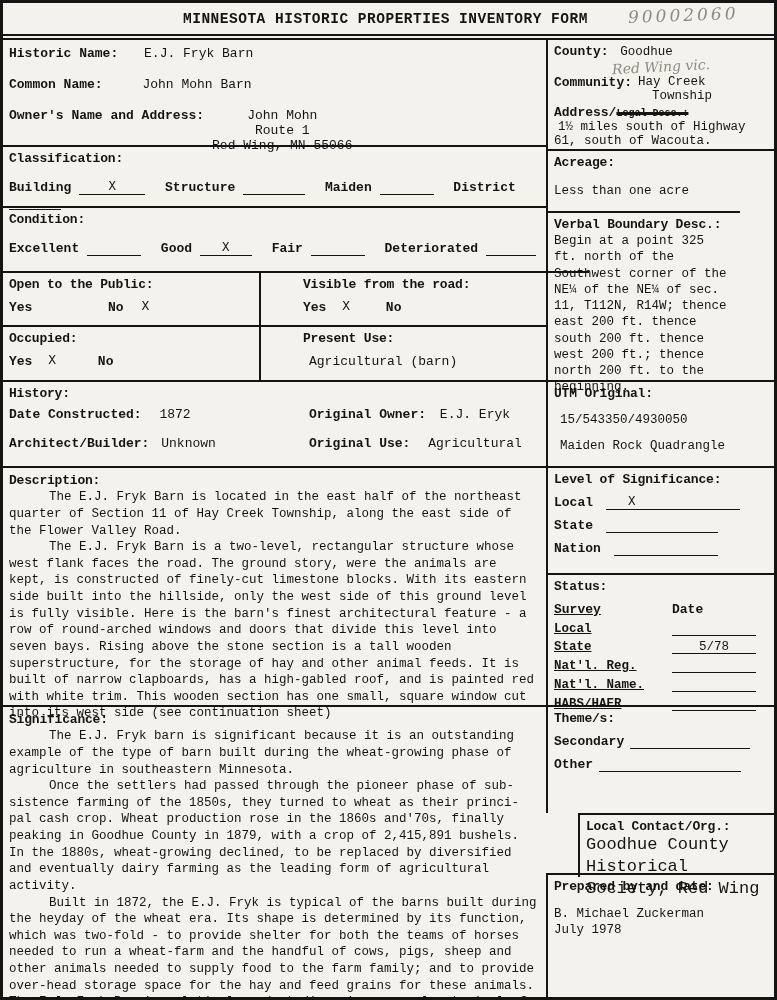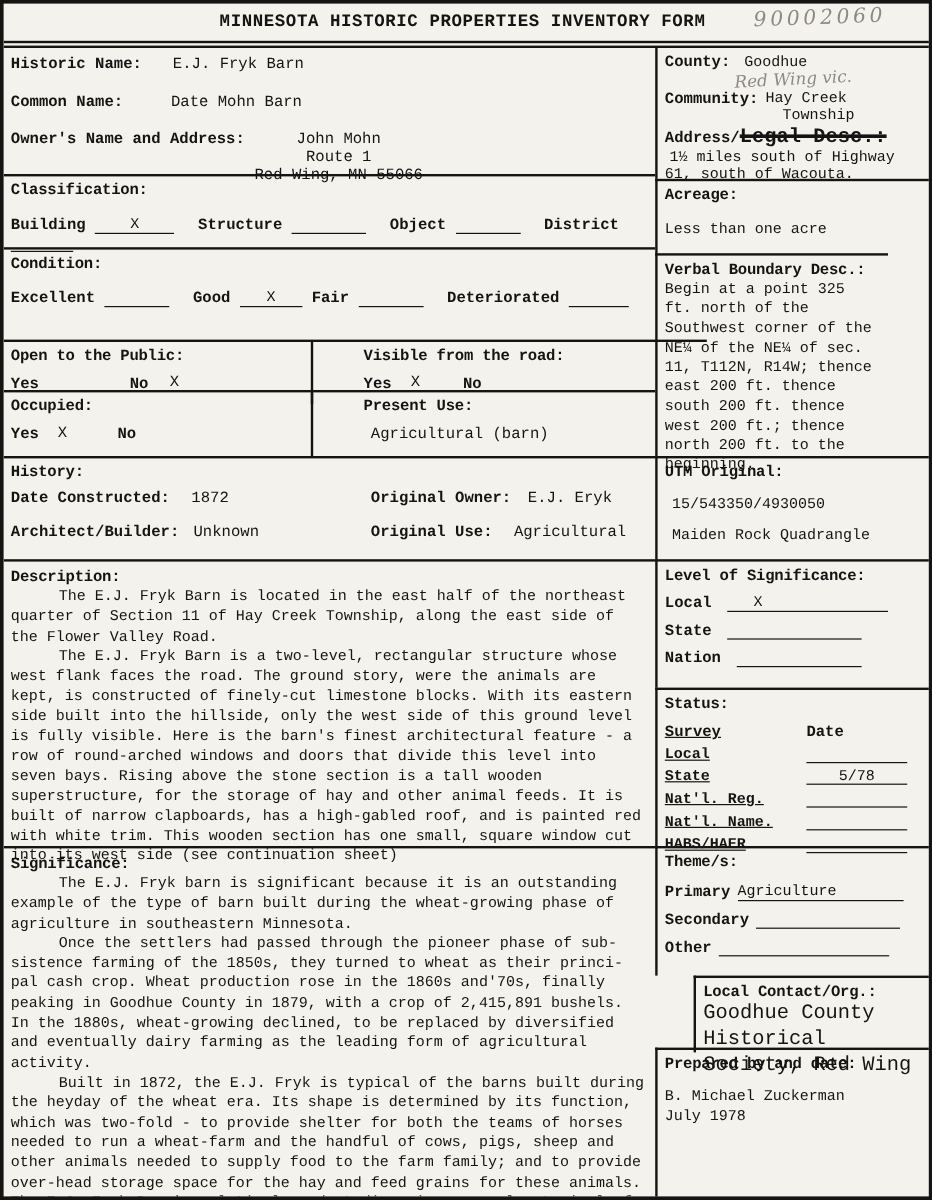--- a/index.html
+++ b/index.html
@@ -48,61 +48,61 @@
   <div class="dline" style="top:31px;"></div>
   <div class="dline" style="top:35px;"></div>
 
   <div class="box" style="left:0;top:37px;width:543px;height:105px;">
     <div class="row-line" style="margin-top:2px;">
       <span class="b">Historic Name:</span>
       <span style="margin-left:18px;">E.J. Fryk Barn</span>
     </div>
     <div class="row-line" style="margin-top:16px;">
       <span class="b">Common Name:</span>
-      <span style="margin-left:32px;">Date Mohn Barn</span>
+      <span style="margin-left:32px;">John Mohn Barn</span>
     </div>
     <div class="row-line" style="display:flex;margin-top:16px;text-align:center;">
       <span class="b">Owner's Name and Address:</span>
       <span style="margin-left:8px;">
         <div>John Mohn</div>
         <div>Route 1</div>
         <div>Red Wing, MN 55066</div>
       </span>
     </div>
   </div>
 
   <div class="box bt" style="left:0;top:142px;width:543px;height:61px;">
     <div class="h">Classification:</div>
     <div class="row-line" style="margin-top:14px;">
       <span class="b">Building</span>
       <span class="blank" style="width:66px;"><span class="mk">X</span></span>
       <span class="b" style="margin-left:12px;">Structure</span>
       <span class="blank" style="width:62px;"><span class="mk"></span></span>
-      <span class="b" style="margin-left:12px;">Object</span>
+      <span class="b" style="margin-left:12px;">Maiden</span>
       <span class="blank" style="width:54px;"><span class="mk"></span></span>
       <span class="b" style="margin-left:12px;">District</span>
       <span class="blank" style="width:52px;"><span class="mk"></span></span>
     </div>
   </div>
 
   <div class="box bt" style="left:0;top:203px;width:543px;height:65px;">
     <div class="h">Condition:</div>
     <div class="row-line" style="margin-top:14px;">
       <span class="b">Excellent</span>
       <span class="blank" style="width:54px;"><span class="mk"></span></span>
       <span class="b" style="margin-left:12px;">Good</span>
       <span class="blank" style="width:52px;"><span class="mk">X</span></span>
-      <span class="b" style="font-family:Liberation Mono, monospace;">Fair</span>
+      <span class="b" style="margin-left:12px;font-family:Liberation Mono, monospace;">Fair</span>
       <span class="blank" style="width:54px;"><span class="mk"></span></span>
       <span class="b" style="margin-left:12px;">Deteriorated</span>
       <span class="blank" style="width:50px;"><span class="mk"></span></span>
     </div>
   </div>
 
-  <div class="box bt" style="left:0;top:268px;width:586px;height:54px;padding:0;margin-top:12px;">
+  <div class="box bt" style="left:0;top:268px;width:586px;height:54px;padding:0;">
     <div class="cell-div"></div>
     <div style="position:absolute;left:6px;top:4px;">
       <div class="h">Open to the Public:</div>
       <div class="row-line" style="margin-top:8px;">
         <span class="b">Yes</span>
         <span class="mk" style="margin-left:8px;"></span>
         <span class="b" style="margin-left:52px;">No</span>
         <span class="mk" style="margin-left:10px;">X</span>
       </div>
     </div>
@@ -177,21 +177,21 @@
     </div>
     <div class="hand" style="font-size:14px;margin-left:58px;margin-top:-2px;transform:rotate(-3deg);">Red Wing vic.</div>
     <div style="display:flex;margin-top:2px;">
       <span class="b" style="font-size:13px;">Community:</span>
       <span style="margin-left:6px;">
         <div>Hay Creek</div>
         <div style="margin-left:14px;">Township</div>
       </span>
     </div>
     <div style="margin-top:2px;">
-      <span class="b" style="font-size:13px;">Address/</span><span class="b strike" style="font-size:17px;">Legal Desc.:</span>
+      <span class="b" style="font-size:13px;">Address/</span><span class="b strike" style="font-size:10px;">Legal Desc.:</span>
     </div>
     <div style="margin-left:4px;">1½ miles south of Highway</div>
     <div>61, south of Wacouta.</div>
   </div>
 
   <div class="box bl bt" style="left:543px;top:146px;width:231px;height:62px;">
     <div class="h">Acreage:</div>
     <div style="font-size:12.5px;margin-top:14px;">Less than one acre</div>
   </div>
 
@@ -245,24 +245,20 @@
       <span class="sdate"></span>
     </div>
     <div class="status-row">
       <span class="sl b">HABS/HAER</span>
       <span class="sdate"></span>
     </div>
   </div>
 
   <div class="box bl bt" style="left:543px;top:702px;width:231px;height:108px;">
     <div class="h">Theme/s:</div>
-    <div class="lvl-row" style="margin-top:10px;">
-      <span class="b" style="margin-right:6px;">Primary</span>
-      <span class="blank" style="width:138px;text-align:left;"><span class="mk">Agriculture</span></span>
-    </div>
     <div class="lvl-row">
       <span class="b" style="margin-right:6px;">Secondary</span>
       <span class="blank" style="width:120px;"><span class="mk"></span></span>
     </div>
     <div class="lvl-row">
       <span class="b" style="margin-right:6px;">Other</span>
       <span class="blank" style="width:142px;"><span class="mk"></span></span>
     </div>
   </div>
 

